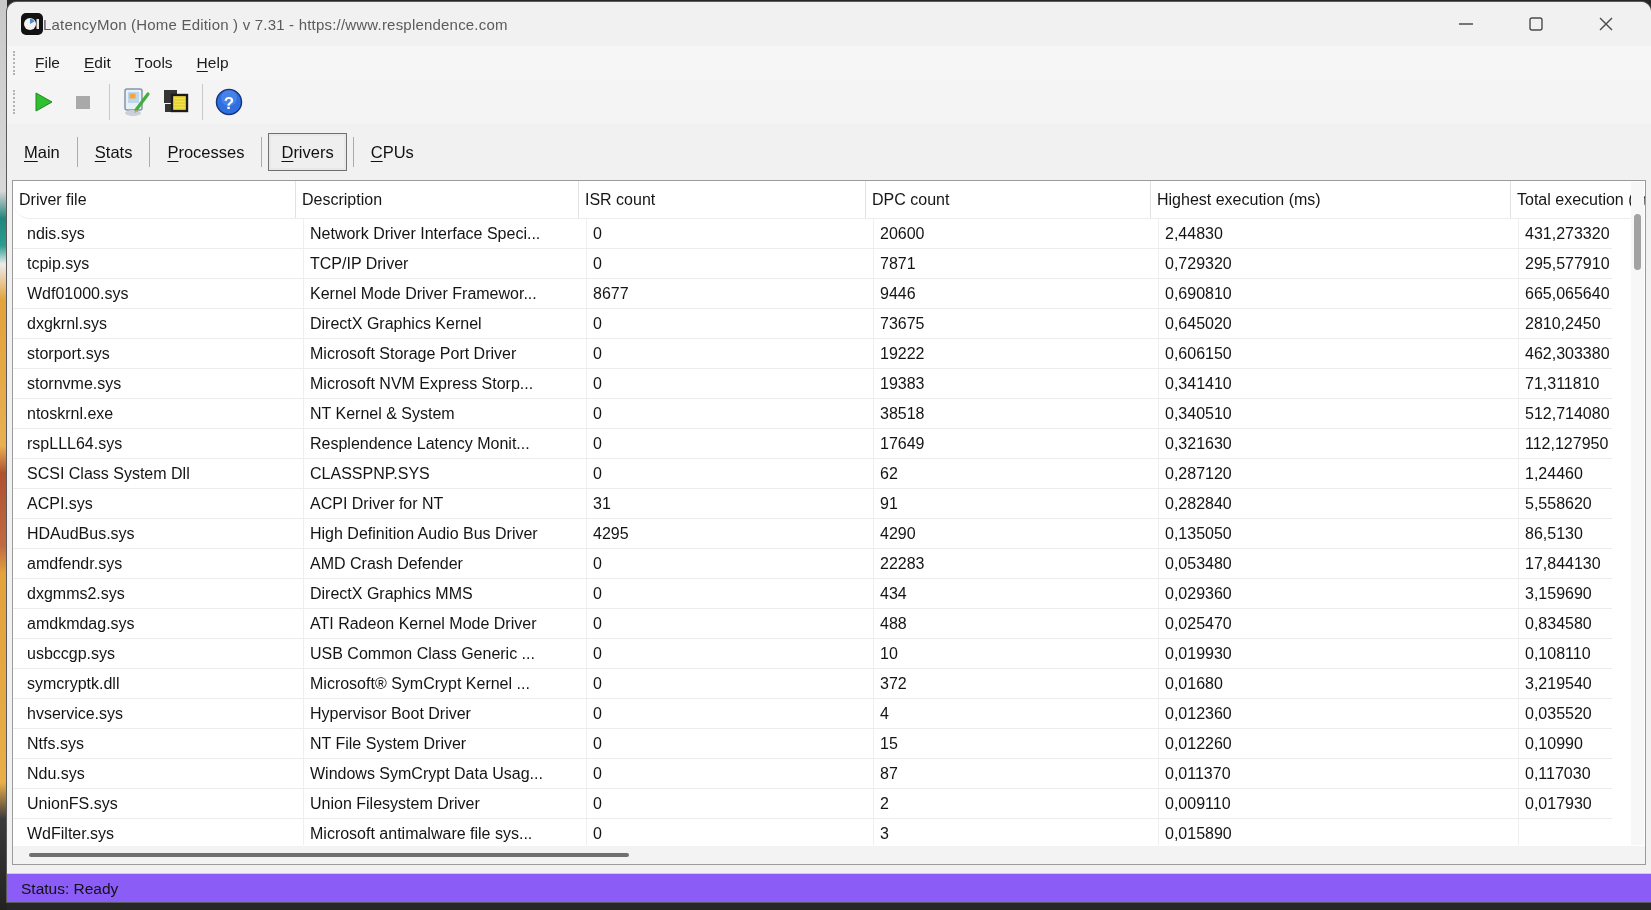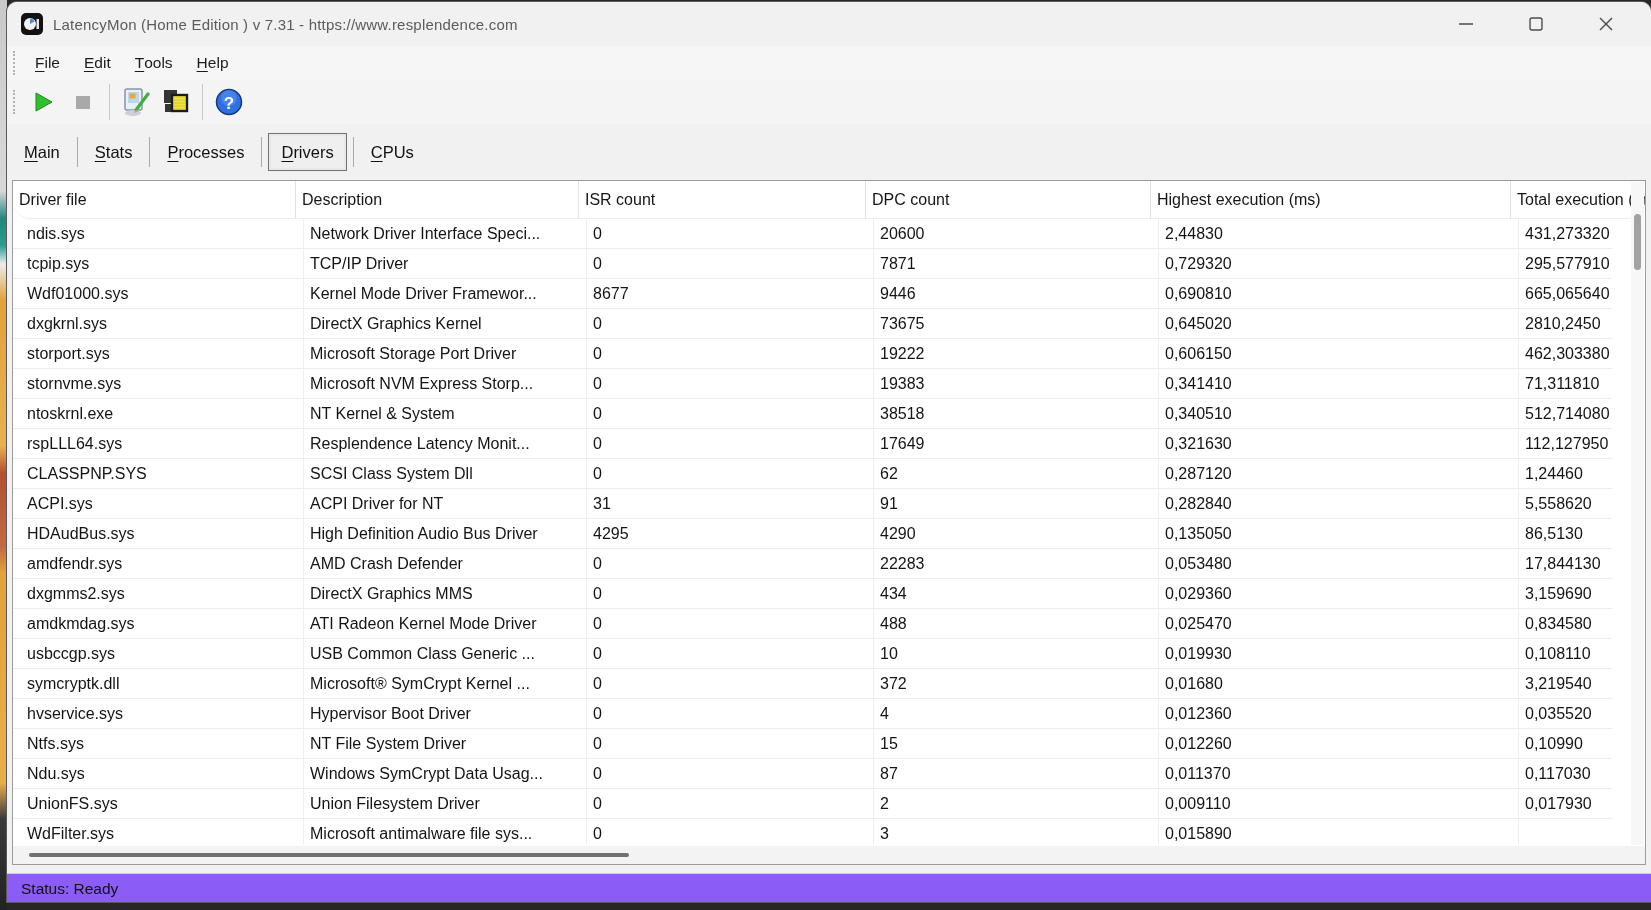--- a/index.html
+++ b/index.html
@@ -18,21 +18,21 @@
       #e2a23c 63%,#e8ae4a 86%,#3a3a3a 90%,#222 100%);
   }
   .window{
     position:absolute;left:7px;top:2px;width:1644px;height:900px;
     background:#f1f1f1;border-radius:10px 10px 0 0;overflow:hidden;
     box-shadow:0 0 0 1px #5a5a5a;
   }
   
   .titlebar{position:absolute;left:0;top:0;right:0;height:44px;background:#f1f1f1;display:flex;align-items:center;}
   .app-icon{margin-left:14px;width:22px;height:22px;flex:0 0 auto;}
-  .title-text{margin-left:10px;font-size:15px;color:#5b5b5b;letter-spacing:.2px;white-space:nowrap;}
+  .title-text{font-size:15px;color:#5b5b5b;letter-spacing:.2px;white-space:nowrap;}
   .win-controls{position:absolute;right:10px;top:0;height:44px;display:flex;align-items:center;}
   .wc-btn{width:70px;height:34px;display:flex;align-items:center;justify-content:center;cursor:default;}
   
   .menubar{position:absolute;left:0;top:44px;right:0;height:34px;background:#f6f6f6;display:flex;align-items:center;border-bottom:1px solid #ececec;}
   .gripper{width:2px;height:24px;border-left:2px dotted #b3b3b3;margin-left:6px;margin-right:6px;}
   .menu-item{padding:0 12px;font-size:15.5px;color:#1b1b1b;height:100%;display:flex;align-items:center;}
   .u{text-decoration:underline;text-underline-offset:3px;}
   
   .toolbar{position:absolute;left:0;top:78px;right:0;height:44px;background:#f4f4f4;display:flex;align-items:center;border-bottom:1px solid #e4e4e4;}
   .tb-btn{width:40px;height:38px;display:flex;align-items:center;justify-content:center;}
@@ -272,22 +272,22 @@
   </div>
         <div class="trow">
     <div class="cell">rspLLL64.sys</div>
     <div class="cell">Resplendence Latency Monit...</div>
     <div class="cell">0</div>
     <div class="cell">17649</div>
     <div class="cell">0,321630</div>
     <div class="cell">112,127950</div>
   </div>
         <div class="trow">
+    <div class="cell">SCSI Class System Dll</div>
     <div class="cell">CLASSPNP.SYS</div>
-    <div class="cell">SCSI Class System Dll</div>
     <div class="cell">0</div>
     <div class="cell">62</div>
     <div class="cell">0,287120</div>
     <div class="cell">1,24460</div>
   </div>
         <div class="trow">
     <div class="cell">ACPI.sys</div>
     <div class="cell">ACPI Driver for NT</div>
     <div class="cell">31</div>
     <div class="cell">91</div>

